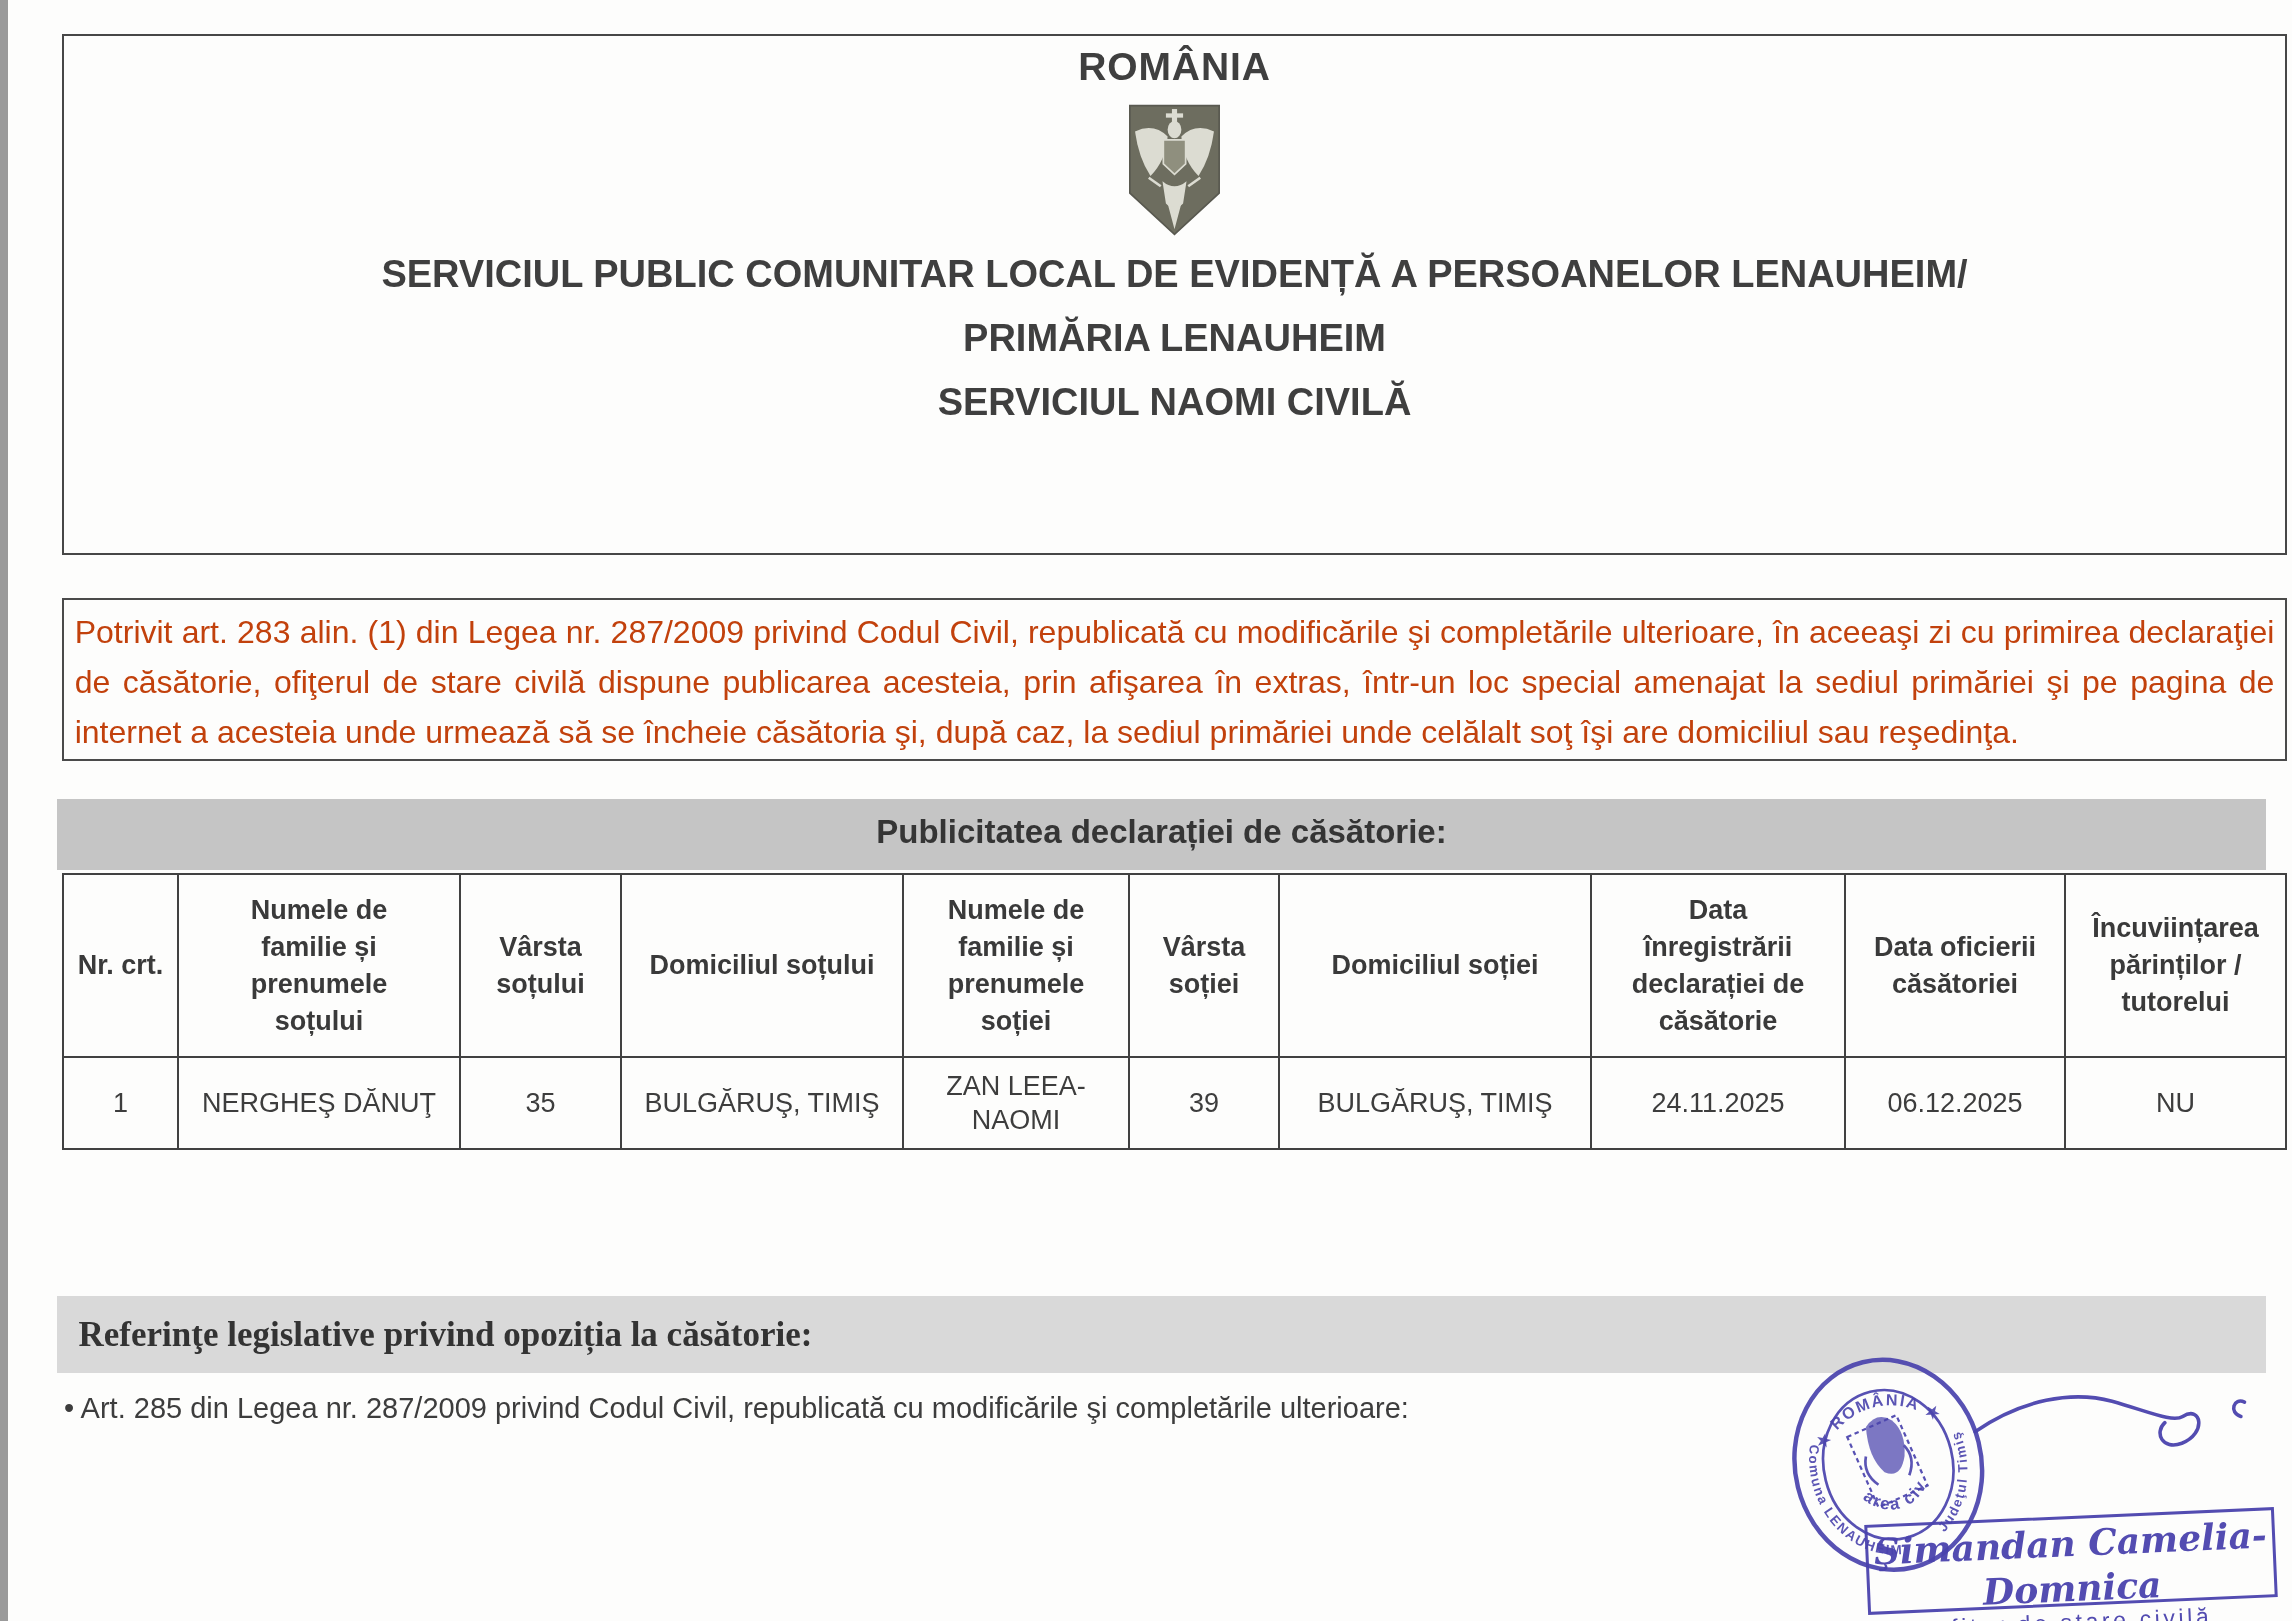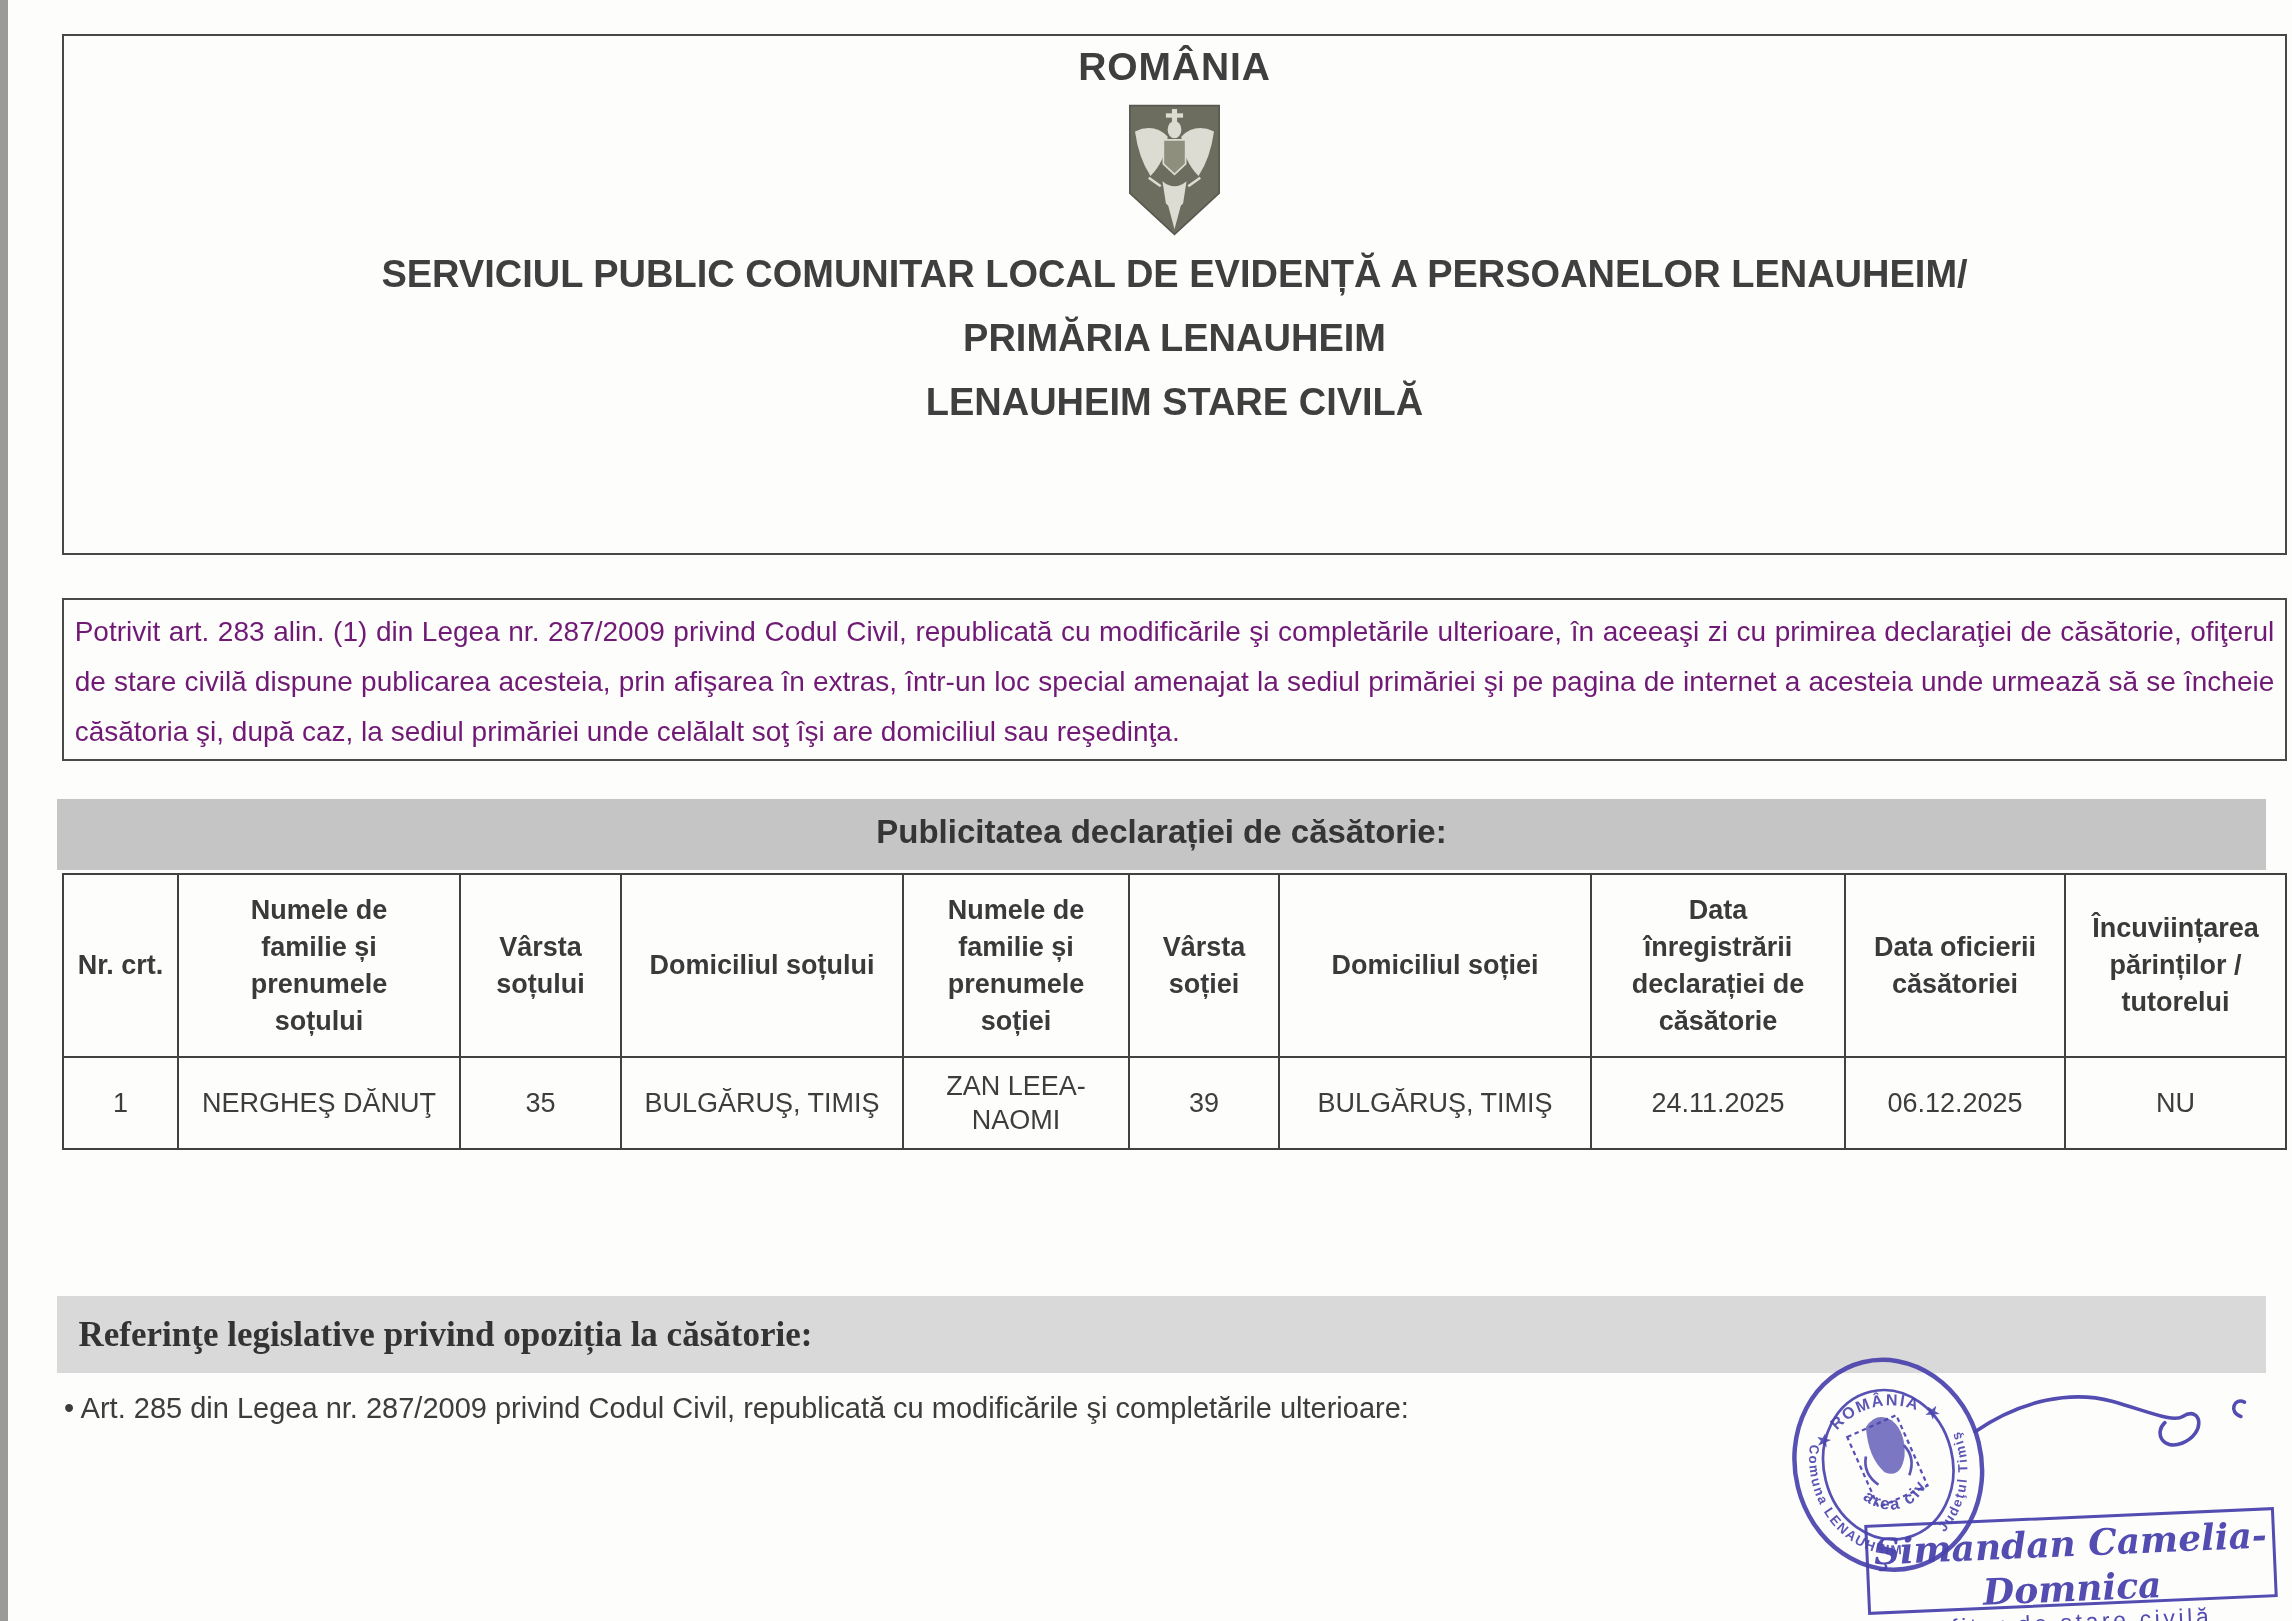--- a/index.html
+++ b/index.html
@@ -10,21 +10,21 @@
   .letterhead{position:absolute;left:54px;top:34px;width:2225px;height:521px;
               border:2.7px solid #474747;box-sizing:border-box;text-align:center;}
   .lh-country{margin-top:9px;font-size:39px;font-weight:bold;letter-spacing:0.9px;color:#3f3f3f;}
   .lh-coat{margin-top:12.5px;height:140px;display:flex;justify-content:center;}
   .lh-line{font-weight:bold;font-size:38px;line-height:64px;color:#3f3f3f;}
   .lh-county{margin-top:19.7px;}
 
   
   .legal-box{position:absolute;left:54px;top:598px;width:2225px;height:163px;
              border:2.7px solid #4a4a4a;box-sizing:border-box;padding:7.2px 10.7px 0 10.7px;
-             font-size:28px;line-height:50px;text-align:justify;color:#701a75;overflow:hidden;}
+             font-size:32px;line-height:50px;text-align:justify;color:#c2410c;overflow:hidden;}
 
   
   .bar{position:absolute;left:49px;width:2209px;box-sizing:border-box;font-weight:bold;}
   .bar-publicity{top:799px;height:71px;background:#c5c5c5;font-size:33px;line-height:65px;
                  text-align:center;color:#353535;}
   .bar-references{top:1296px;height:77px;background:#d9d9d9;font-size:35px;line-height:77px;
                   padding-left:21.5px;color:#333;font-family:Liberation Serif, serif;}
 
   
   .decl-table{position:absolute;left:54px;top:873px;width:2224px;
@@ -69,21 +69,21 @@
         </g>
         <path d="M47 44 H73 V72 L60 84 L47 72 Z" fill="#8f8f7e" stroke="#dcdcd2" stroke-width="2"></path>
         <g stroke="#dcdcd2" stroke-width="3" fill="none">
           <path d="M30 88 L44 98"></path>
           <path d="M90 88 L76 98"></path>
         </g>
       </svg>
     </div>
     <div class="lh-line">SERVICIUL PUBLIC COMUNITAR LOCAL DE EVIDENȚĂ A PERSOANELOR LENAUHEIM/</div>
     <div class="lh-line">PRIMĂRIA LENAUHEIM</div>
-    <div class="lh-line">LENAUHEIM STARE CIVILĂ</div>
+    <div class="lh-line">SERVICIUL NAOMI CIVILĂ</div>
   </header>
 
   <section class="legal-box">Potrivit art. 283 alin. (1) din Legea nr. 287/2009 privind Codul Civil, republicată cu modificările şi completările ulterioare, în aceeaşi zi cu primirea declaraţiei de căsătorie, ofiţerul de stare civilă dispune publicarea acesteia, prin afişarea în extras, într-un loc special amenajat la sediul primăriei şi pe pagina de internet a acesteia unde urmează să se încheie căsătoria şi, după caz, la sediul primăriei unde celălalt soţ îşi are domiciliul sau reşedinţa.</section>
 
   <div class="bar bar-publicity">Publicitatea declarației de căsătorie:</div>
 
   <table class="decl-table">
     <colgroup>
       <col style="width:115px">
         <col style="width:282px">

